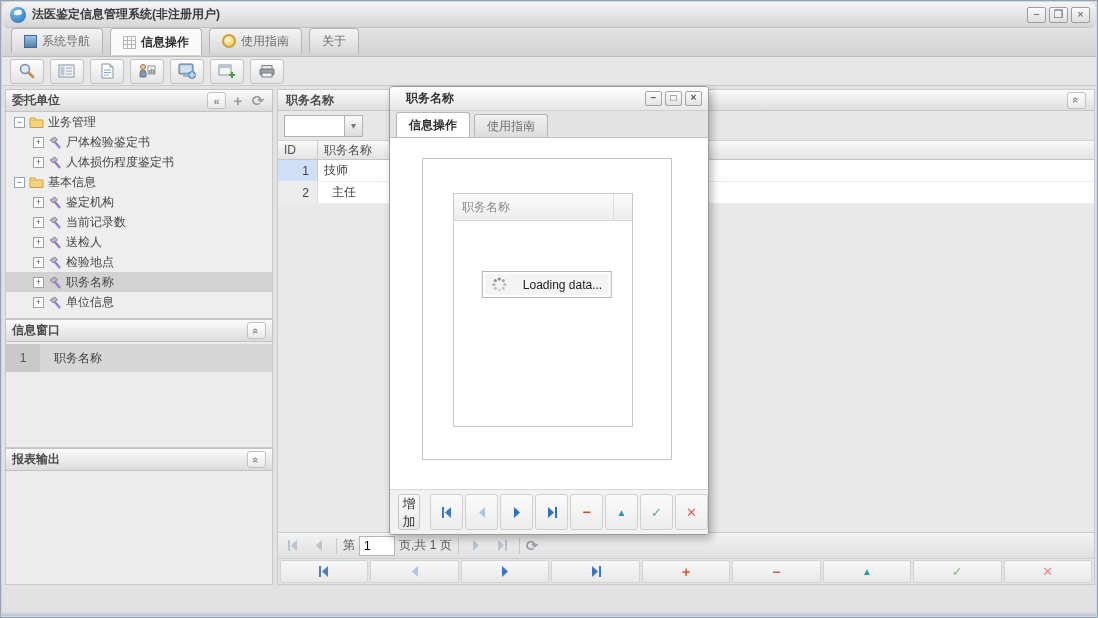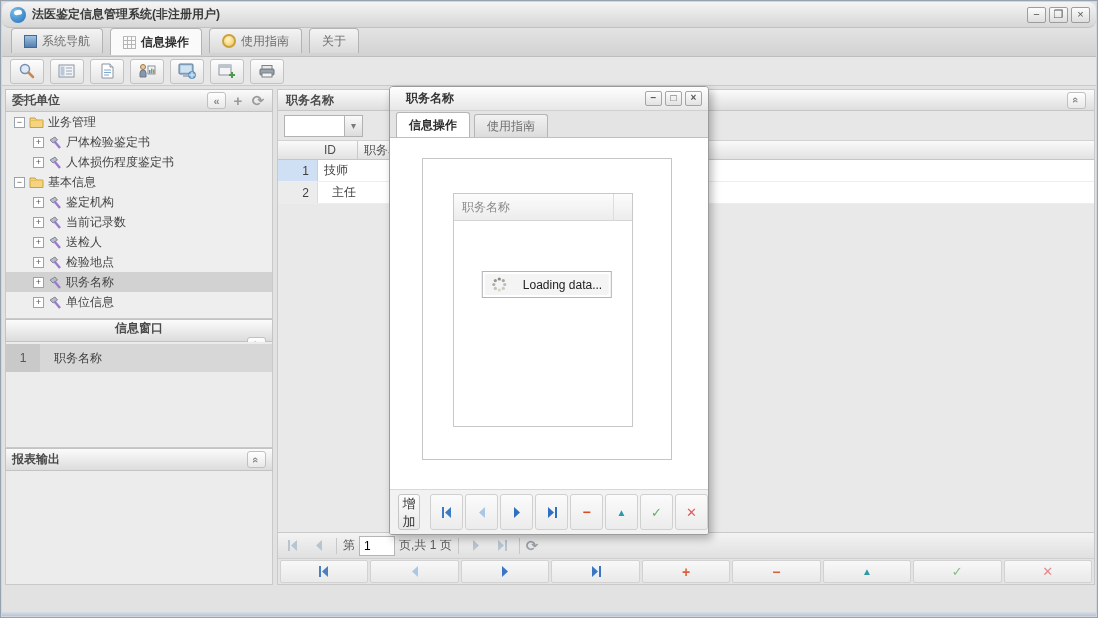--- a/index.html
+++ b/index.html
@@ -72,21 +72,21 @@
     display:flex; align-items:center; padding:0 8px; font-weight:bold; color:#4a4a4a; }
   .filter-row { height:30px; background:#e7e7e7; border-bottom:1px solid #d2d2d2;
     display:flex; align-items:center; padding-left:6px; }
   .combo { display:flex; height:22px; }
   .combo input { width:60px; height:22px; border:1px solid #b2b2b2; border-right:none; padding:0 4px; font-size:12px; background:#fff; }
   .combo .arrow { width:19px; height:22px; border:1px solid #b2b2b2;
     background:linear-gradient(#fafafa,#dcdcdc); color:#7a7a7a; font-size:10px;
     display:flex; align-items:center; justify-content:center; cursor:pointer; }
   .grid-hd { height:19px; display:flex; background:linear-gradient(#fafafa,#e2e2e2); border-bottom:1px solid #c6c6c6; }
   .grid-hd .c { border-right:1px solid #c9c9c9; display:flex; align-items:center; padding-left:6px; color:#4f4f4f; }
-  .c-id { width:40px;margin-left:40px; } .c-name { width:116px; }
+  .c-id { width:40px; } .c-name { width:116px; }
   .grid-row { height:22px; display:flex; background:#fff; border-bottom:1px solid #ededed; }
   .grid-row .cell { display:flex; align-items:center; padding-left:6px; color:#3f3f3f; }
   .grid-row .cid { justify-content:flex-end; padding-right:8px; background:#ececec; border-right:1px solid #dcdcdc; }
   .grid-row.sel .cid { background:#cfe0f4; border-color:#b9d1ec; }
   .grid-rest { position:absolute; left:0; right:0; top:242px; bottom:52px; background:#e9e9e9; }
   
   .pagebar { position:absolute; left:0; right:0; bottom:26px; height:26px;
     background:linear-gradient(#f3f3f3,#e0e0e0); border-top:1px solid #c9c9c9;
     display:flex; align-items:center; padding-left:4px; gap:4px; }
   .pg-btn { width:22px; height:20px; display:flex; align-items:center; justify-content:center;
@@ -327,21 +327,21 @@
       <div class="tree-item lvl1">
         <span class="expander">+</span>
         <svg width="14" height="13">
             <path d="M2 4 L7 1 L9.5 4 L5 7 Z" fill="#b6bac2" stroke="#848a94"></path>
             <line x1="6.5" y1="5.5" x2="12" y2="12" stroke="#9a7ad0" stroke-width="2.4"></line>
           </svg>
         <span>单位信息</span>
       </div>
     </div>
 
-    <div class="panel-hd" style="position:absolute;left:0;right:0;top:230px;flex-direction:column;">
+    <div class="panel-hd" style="position:absolute;left:0;right:0;top:230px;">
       <span>信息窗口</span>
       <span class="hd-btn" style="margin-left:auto;">
           <span class="chev-up">«</span>
         </span>
     </div>
     <div style="position:absolute;left:0;right:0;top:253px;height:106px;background:#ececec;border:1px solid #c9c9c9;border-top:none;">
       <div class="listrow">
         <span class="num">1</span>
         <span class="lbl">职务名称</span>
       </div>

